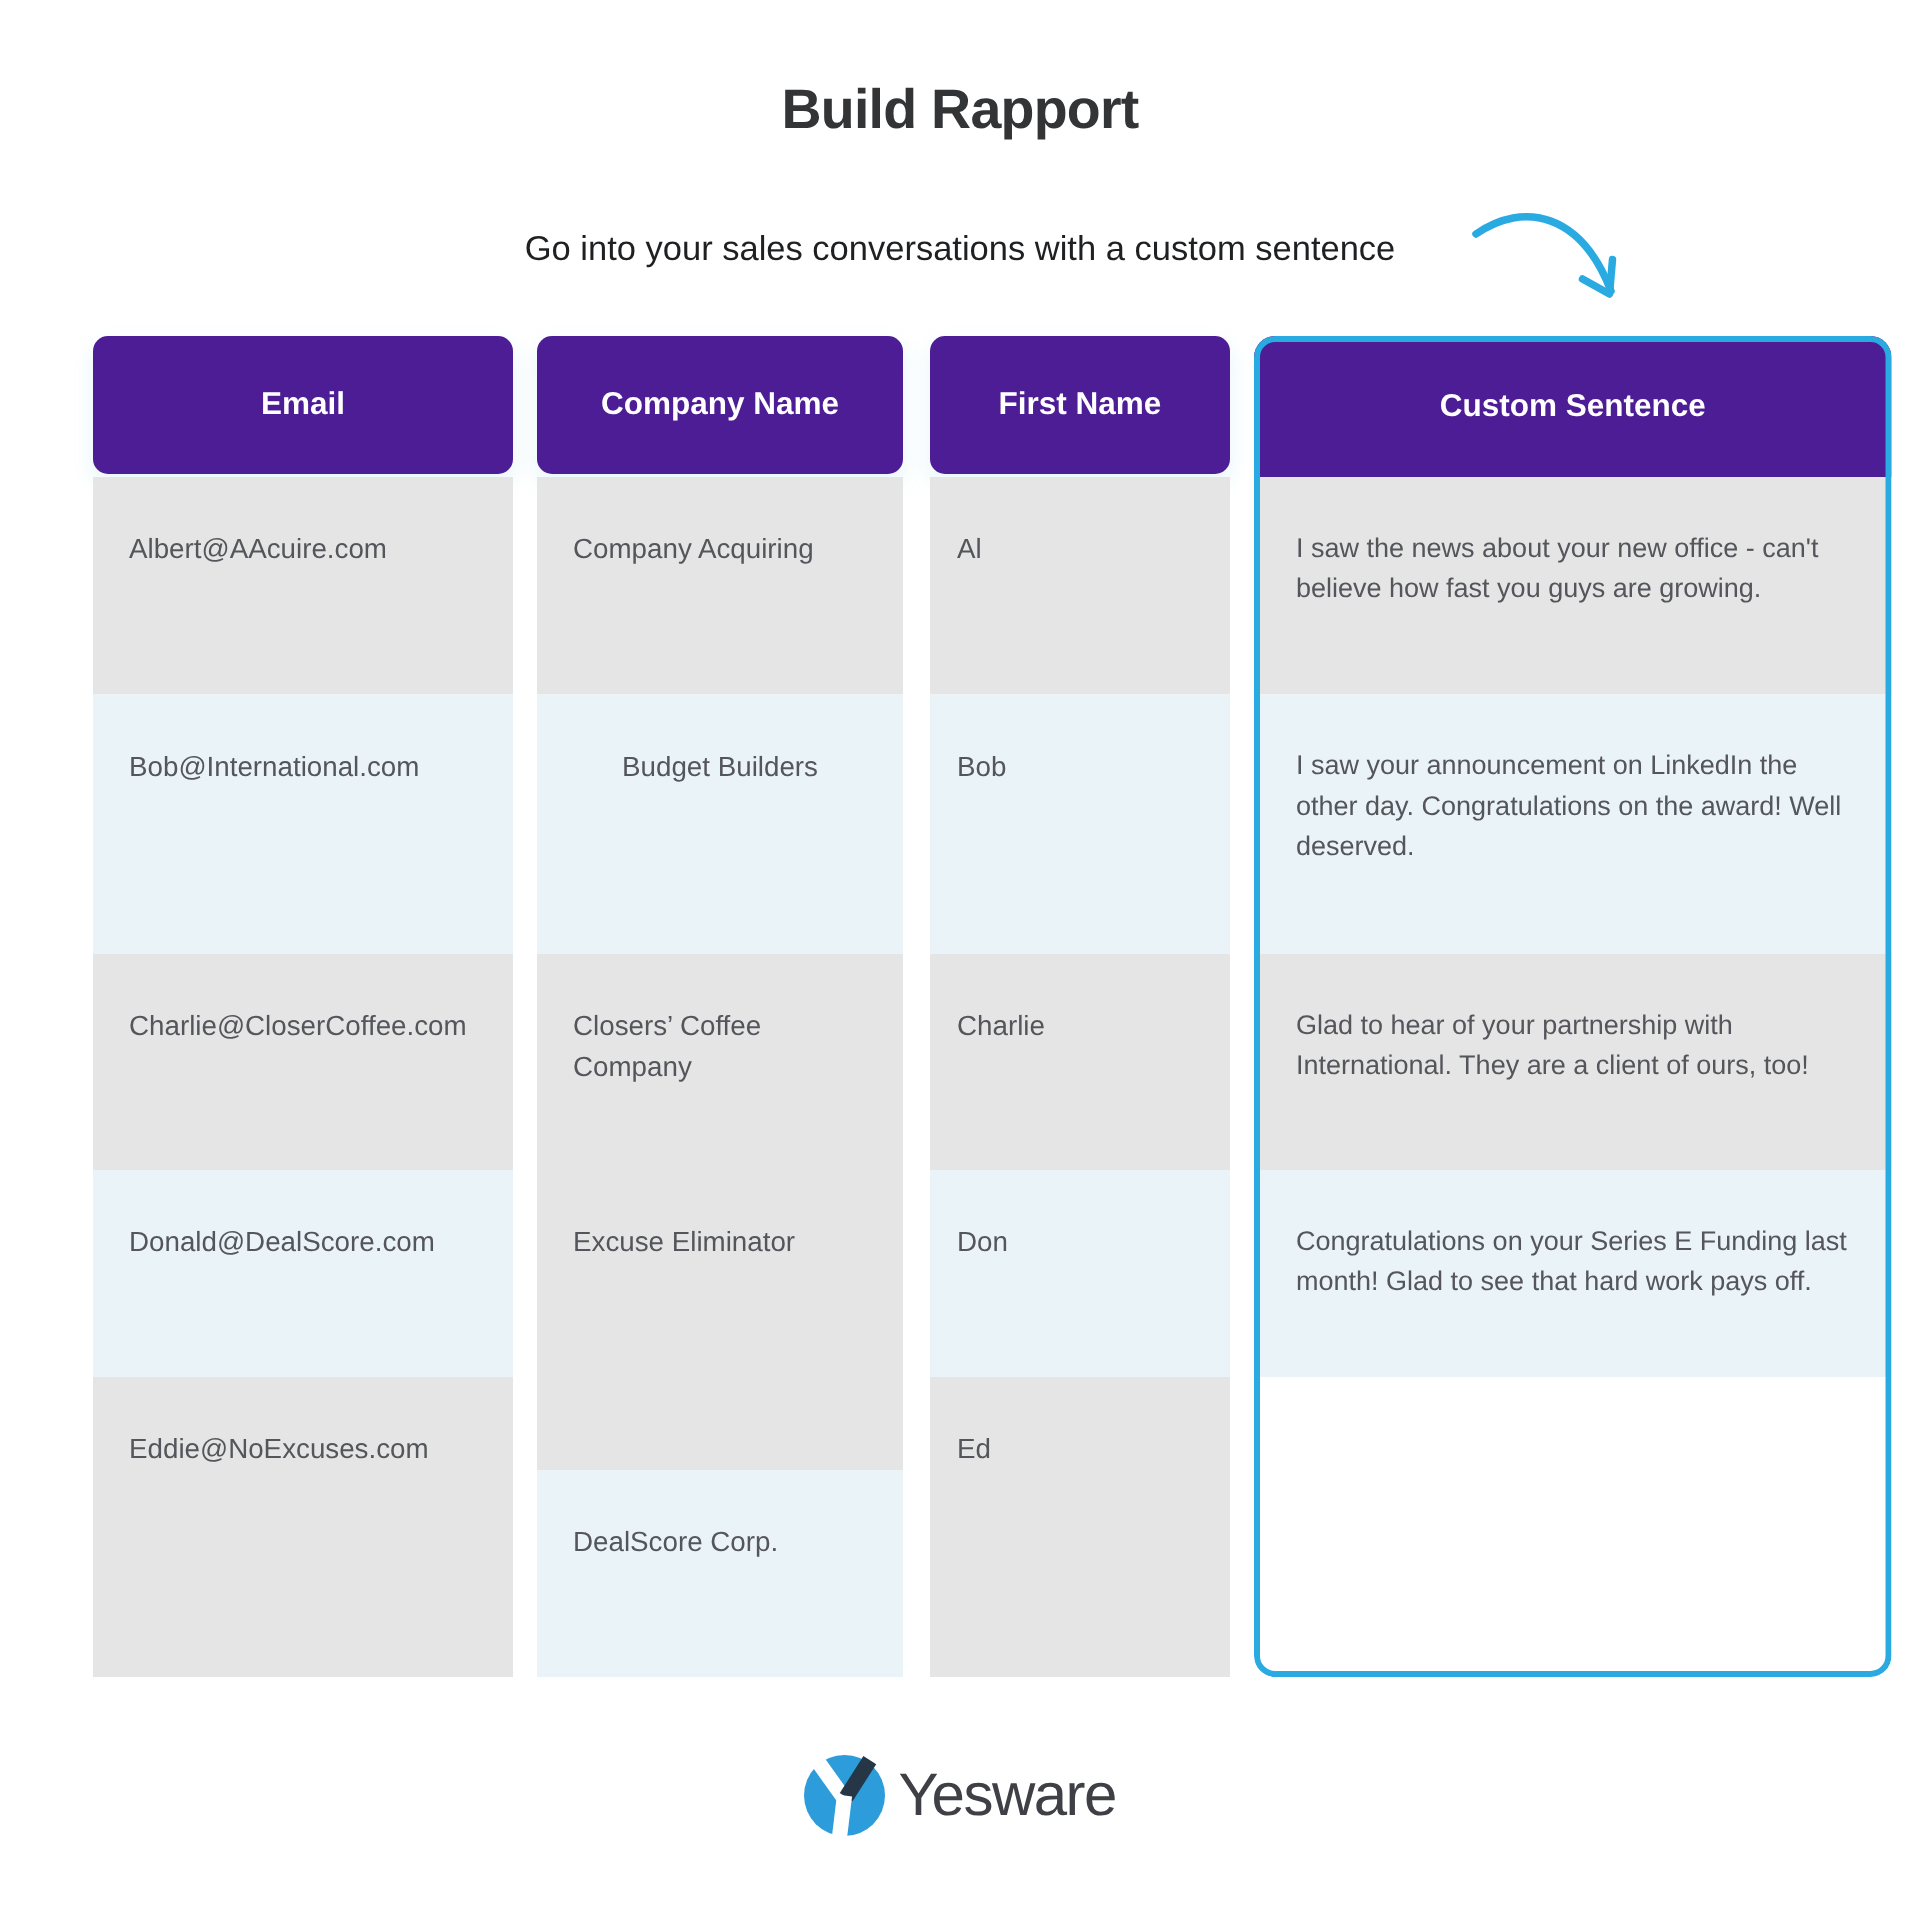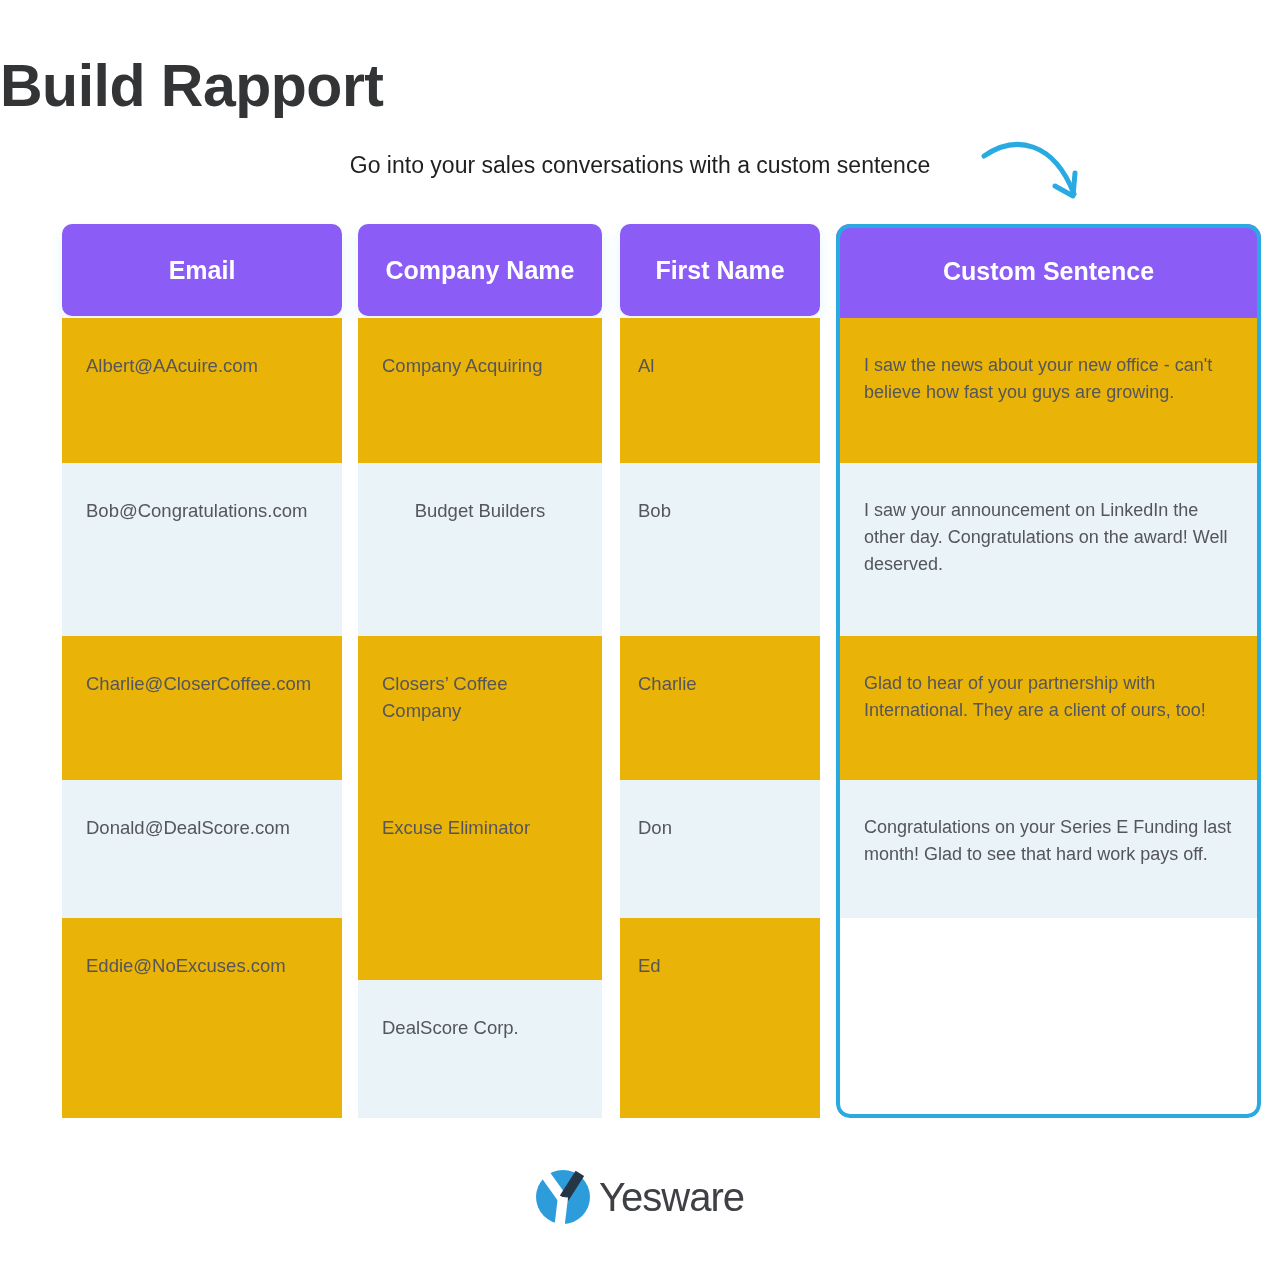--- a/index.html
+++ b/index.html
@@ -5,21 +5,22 @@
   * { margin: 0; padding: 0; box-sizing: border-box; }
   html, body { background: #ffffff; }
   body {
     width: 1280px; height: 1270px;
     position: relative;
     font-family: "Liberation Sans", sans-serif;
     overflow: hidden;
   }
   .page-title {
     position: absolute; top: 52px; left: 0; width: 100%;
-    font-size: 59px; font-weight: 800; letter-spacing: -0.5px;
+    text-align: center;
+    font-size: 37px; font-weight: 800; letter-spacing: -0.5px;
     color: #333436;
   }
   .subtitle {
     position: absolute; top: 152px; left: 0; width: 100%;
     text-align: center;
     font-size: 23px; color: #1f2022;
   }
   .arrow-wrap {
     position: absolute; top: 138px; left: 976px;
     width: 112px; height: 74px;
@@ -34,35 +35,35 @@
   .col-company { width: 244px; margin-right: 18px; }
   .col-first   { width: 200px; margin-right: 16px; }
   .col-custom  { width: 425px; position: relative; border-radius: 14px; overflow: hidden; }
   .col-custom::after {
     content: ""; position: absolute; inset: 0;
     border: 4px solid #29ABE2; border-radius: 14px;
     pointer-events: none;
   }
   .col-header {
     height: 92px; margin-bottom: 2px;
-    background: #8b5cf6; border-radius: 10px;
+    background: #4c1d95; border-radius: 10px;
     display: flex; align-items: center; justify-content: center;
-    color: #ffffff; font-size: 25px; font-weight: 800;
+    color: #ffffff; font-size: 21px; font-weight: 800;
     box-shadow: 0 6px 14px rgba(41,171,226,0.12);
   }
   .col-custom .col-header {
     height: 94px; margin-bottom: 0; border-radius: 10px 10px 0 0;
     box-shadow: none;
   }
   .rows { display: flex; flex-direction: column; }
   .cell {
     padding: 34px 24px 0 24px;
     font-size: 18.5px; color: #54565B; line-height: 27px;
   }
-  .cell-light { background: #eab308; }
+  .cell-light { background: #e5e5e5; }
   .cell-dark  { background: #EAF3F7; }
   .col-first .cell { padding-left: 18px; }
   .col-custom .cell { padding-left: 28px; padding-right: 26px; font-size: 18px; }
   
   .footer {
     position: absolute; top: 1170px; left: 0; width: 100%;
     display: flex; align-items: center; justify-content: center;
   }
   .logo-mark { width: 54px; height: 54px; margin-right: 9px; }
   .brand-text {
@@ -82,21 +83,21 @@
     <path d="M 8 18 C 40 -4, 78 4, 98 56" fill="none" stroke="#29ABE2" stroke-width="5" stroke-linecap="round"></path>
     <path d="M 79 48 L 97 58 L 99 35" fill="none" stroke="#29ABE2" stroke-width="5" stroke-linecap="round" stroke-linejoin="round"></path>
   </svg>
 </div>
 
 <div class="table">
   <div class="col col-email">
     <div class="col-header">Email</div>
     <div class="rows">
         <div class="cell cell-light" style="height: 145px;">Albert@AAcuire.com</div>
-        <div class="cell cell-dark" style="height: 173px;">Bob@Congratulations.com</div>
+        <div class="cell cell-dark" style="height: 173px;">Bob@International.com</div>
         <div class="cell cell-light" style="height: 144px;">Charlie@CloserCoffee.com</div>
         <div class="cell cell-dark" style="height: 138px;">Donald@DealScore.com</div>
         <div class="cell cell-light" style="height: 200px;">Eddie@NoExcuses.com</div>
       </div>
   </div>
   <div class="col col-company">
     <div class="col-header">Company Name</div>
     <div class="rows">
         <div class="cell cell-light" style="height: 145px;">Company Acquiring</div>
         <div class="cell cell-dark" style="height: 173px; text-align: center;">Budget Builders</div>

